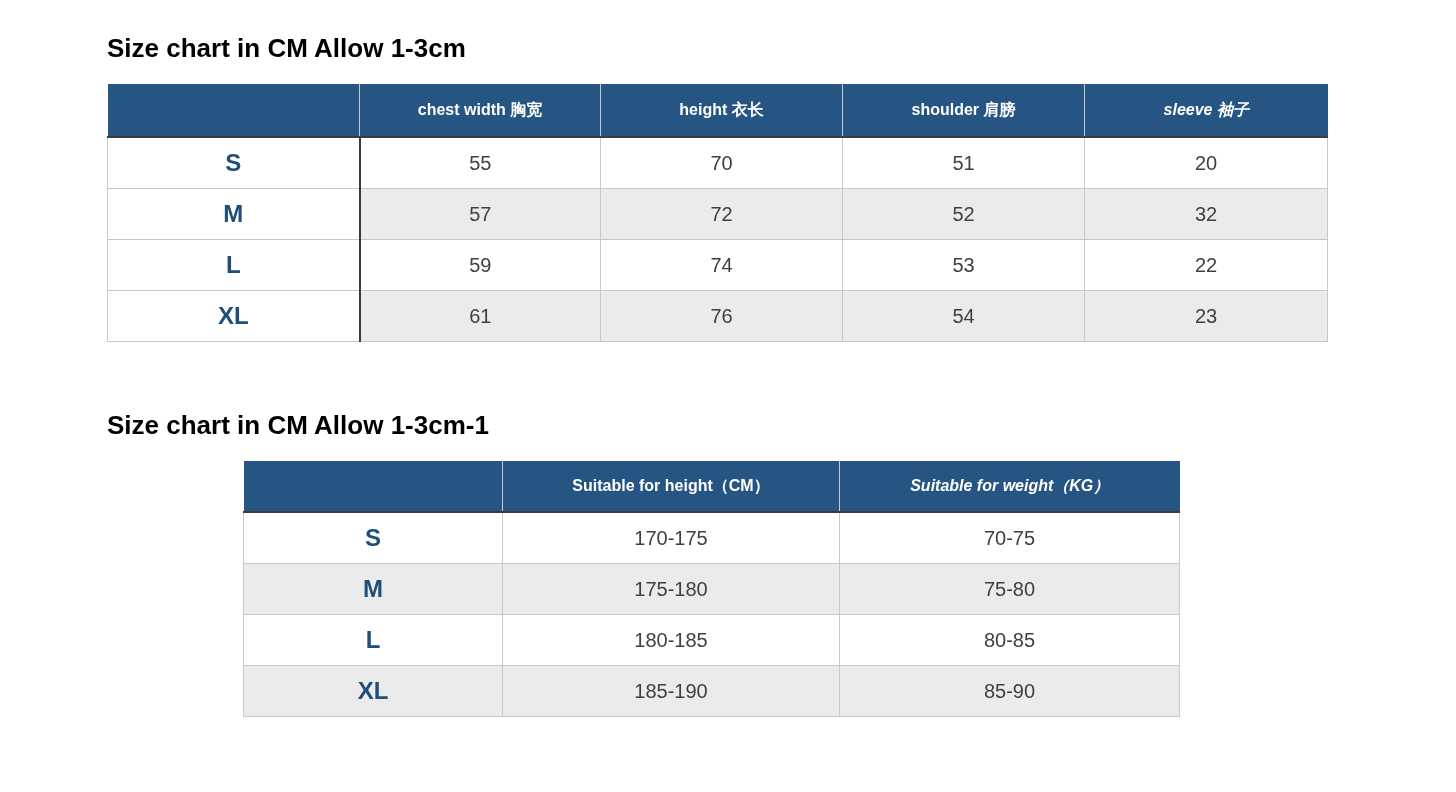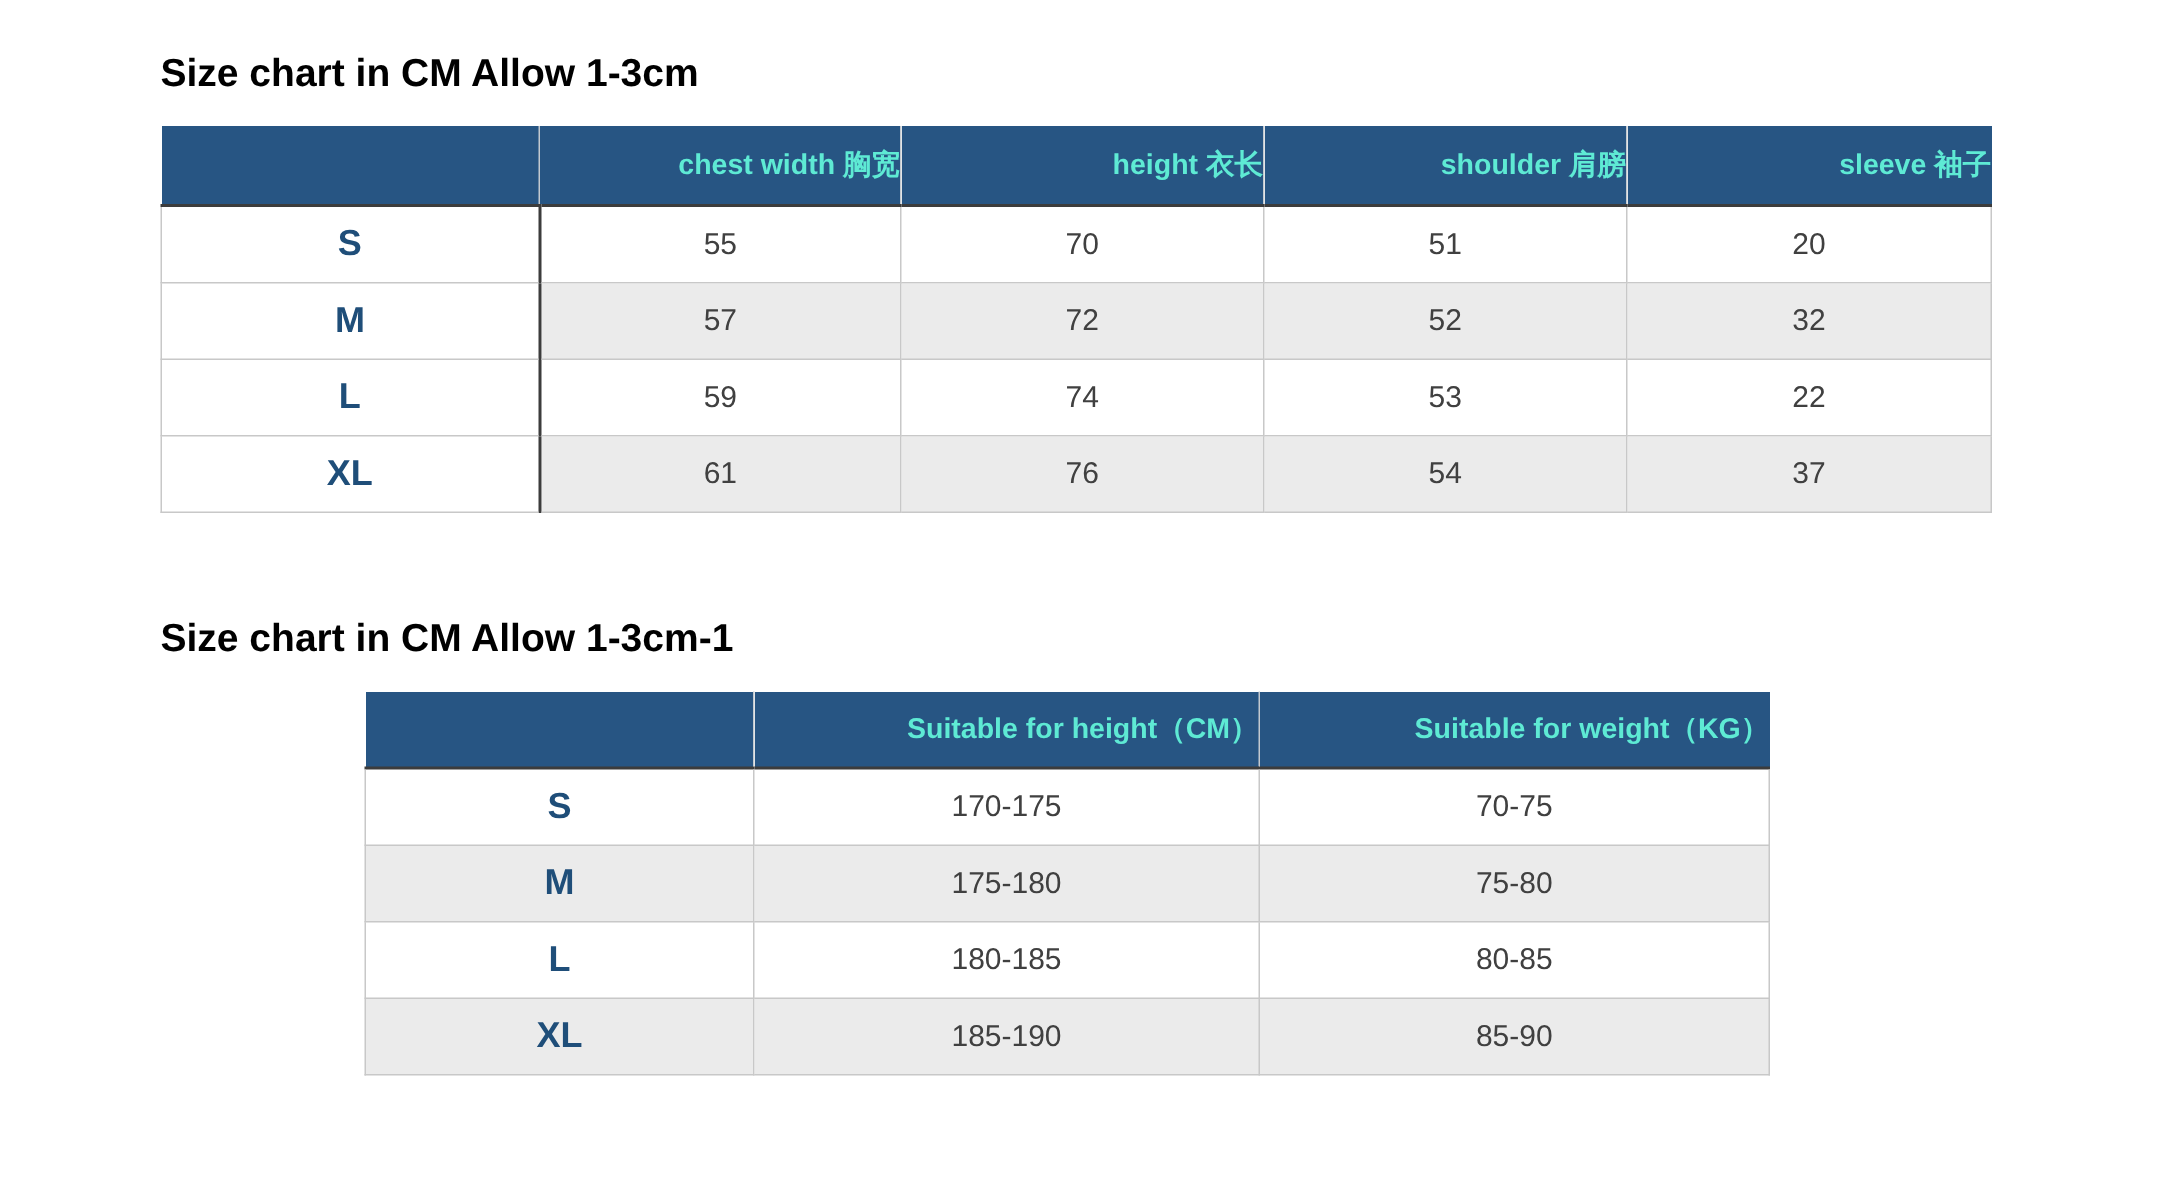--- a/index.html
+++ b/index.html
@@ -27,36 +27,36 @@
   table.size-table {
     position: absolute;
     border-collapse: collapse;
     table-layout: fixed;
   }
   #table1 { left: 107px; top: 84px; width: 1220px; }
   #table2 { left: 243px; top: 461px; width: 936px; padding-left: 12px; }
 
   table.size-table th {
     background: #275583;
-    color: #5eead4;
+    color: #ffffff;
     font-weight: bold;
-    font-size: 19px;
-    text-align: right;
+    font-size: 16px;
+    text-align: center;
     vertical-align: middle;
     height: 52px;
     padding: 0;
     border-left: 1px solid #c3c9cf;
     border-right: 1px solid #c3c9cf;
     border-bottom: 2px solid #3c3c3c;
     overflow: hidden;
     white-space: nowrap;
   }
   #table2 th { height: 50px; }
   table.size-table th:first-child { border-left: none; }
-  table.size-table th:last-child  { border-right: none; }
+  table.size-table th:last-child  { border-right: none; font-style: italic; }
 
   table.size-table td {
     height: 50px;
     padding: 0;
     text-align: center;
     vertical-align: middle;
     font-size: 20px;
     color: #404040;
     background: #ffffff;
     border: 1px solid #c8c8c8;
@@ -118,21 +118,21 @@
       <td>59</td>
       <td>74</td>
       <td>53</td>
       <td>22</td>
     </tr>
     <tr class="alt">
       <td class="size-label">XL</td>
       <td>61</td>
       <td>76</td>
       <td>54</td>
-      <td>37</td>
+      <td>23</td>
     </tr>
   </tbody>
 </table>
 
 <div class="page-title" id="title2">Size chart in CM Allow 1-3cm-1</div>
 
 <table class="size-table" id="table2">
   <colgroup>
     <col style="width:259px">
       <col style="width:337px">

